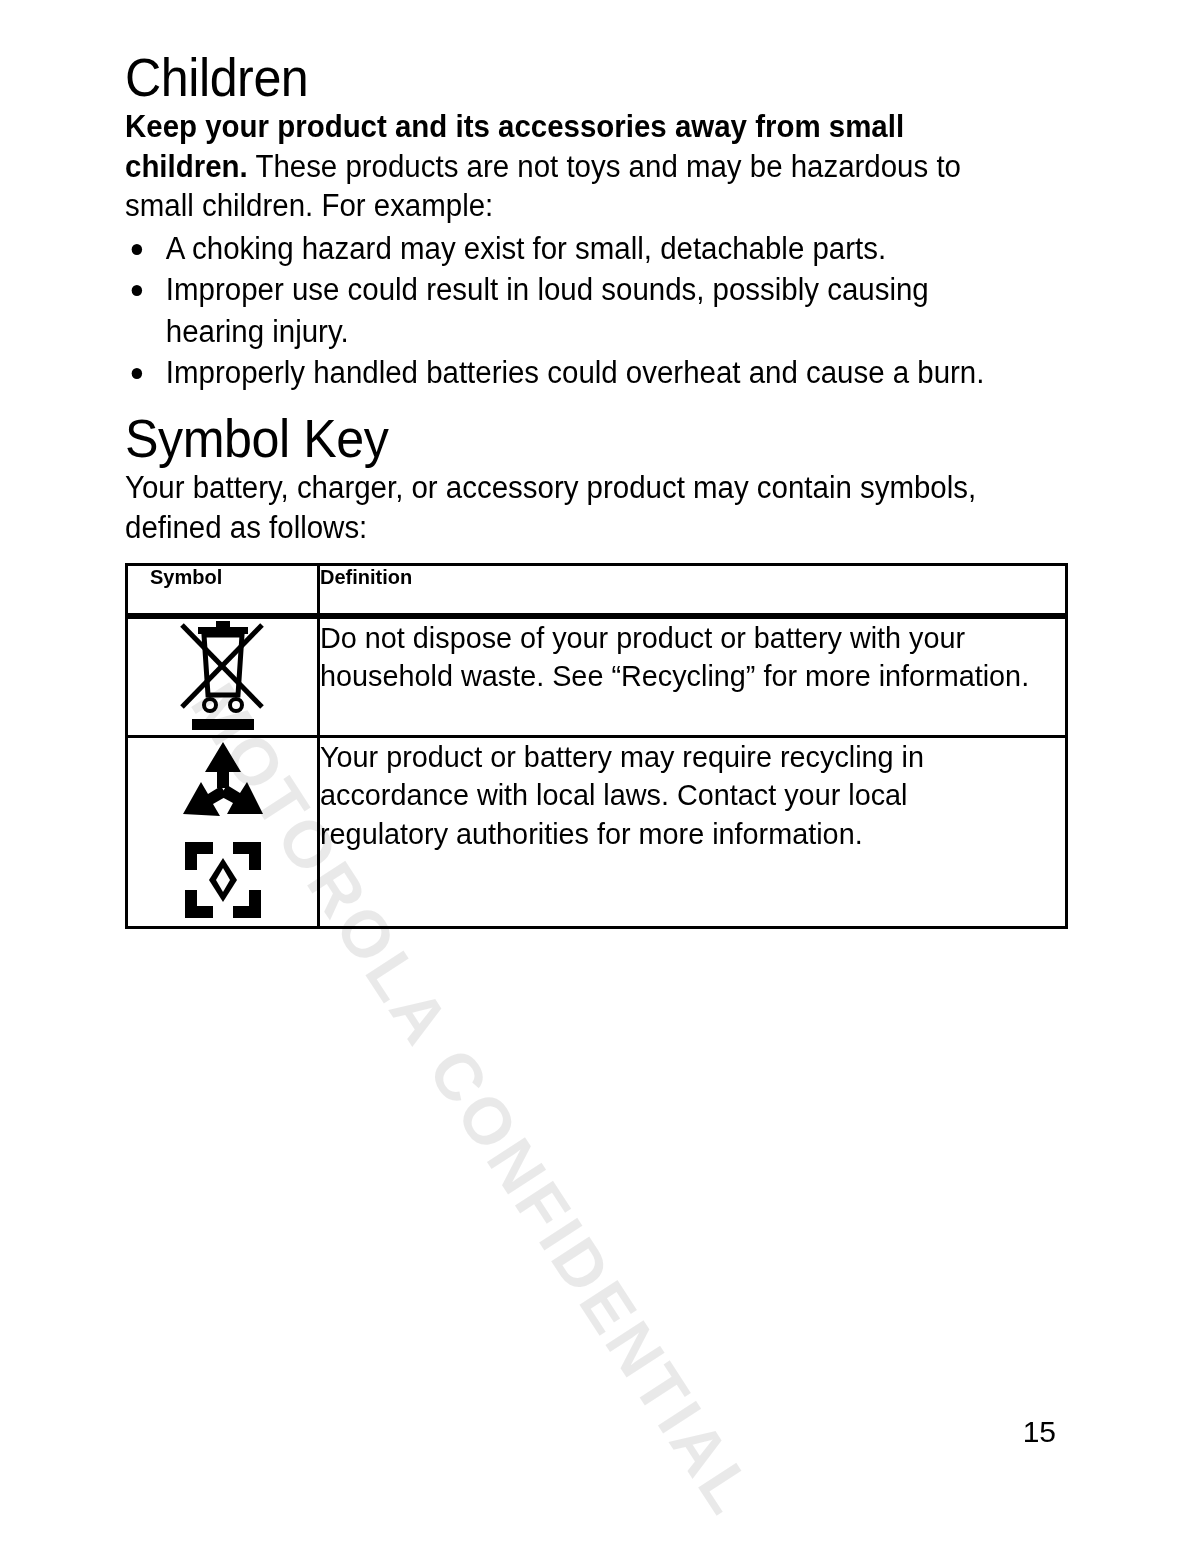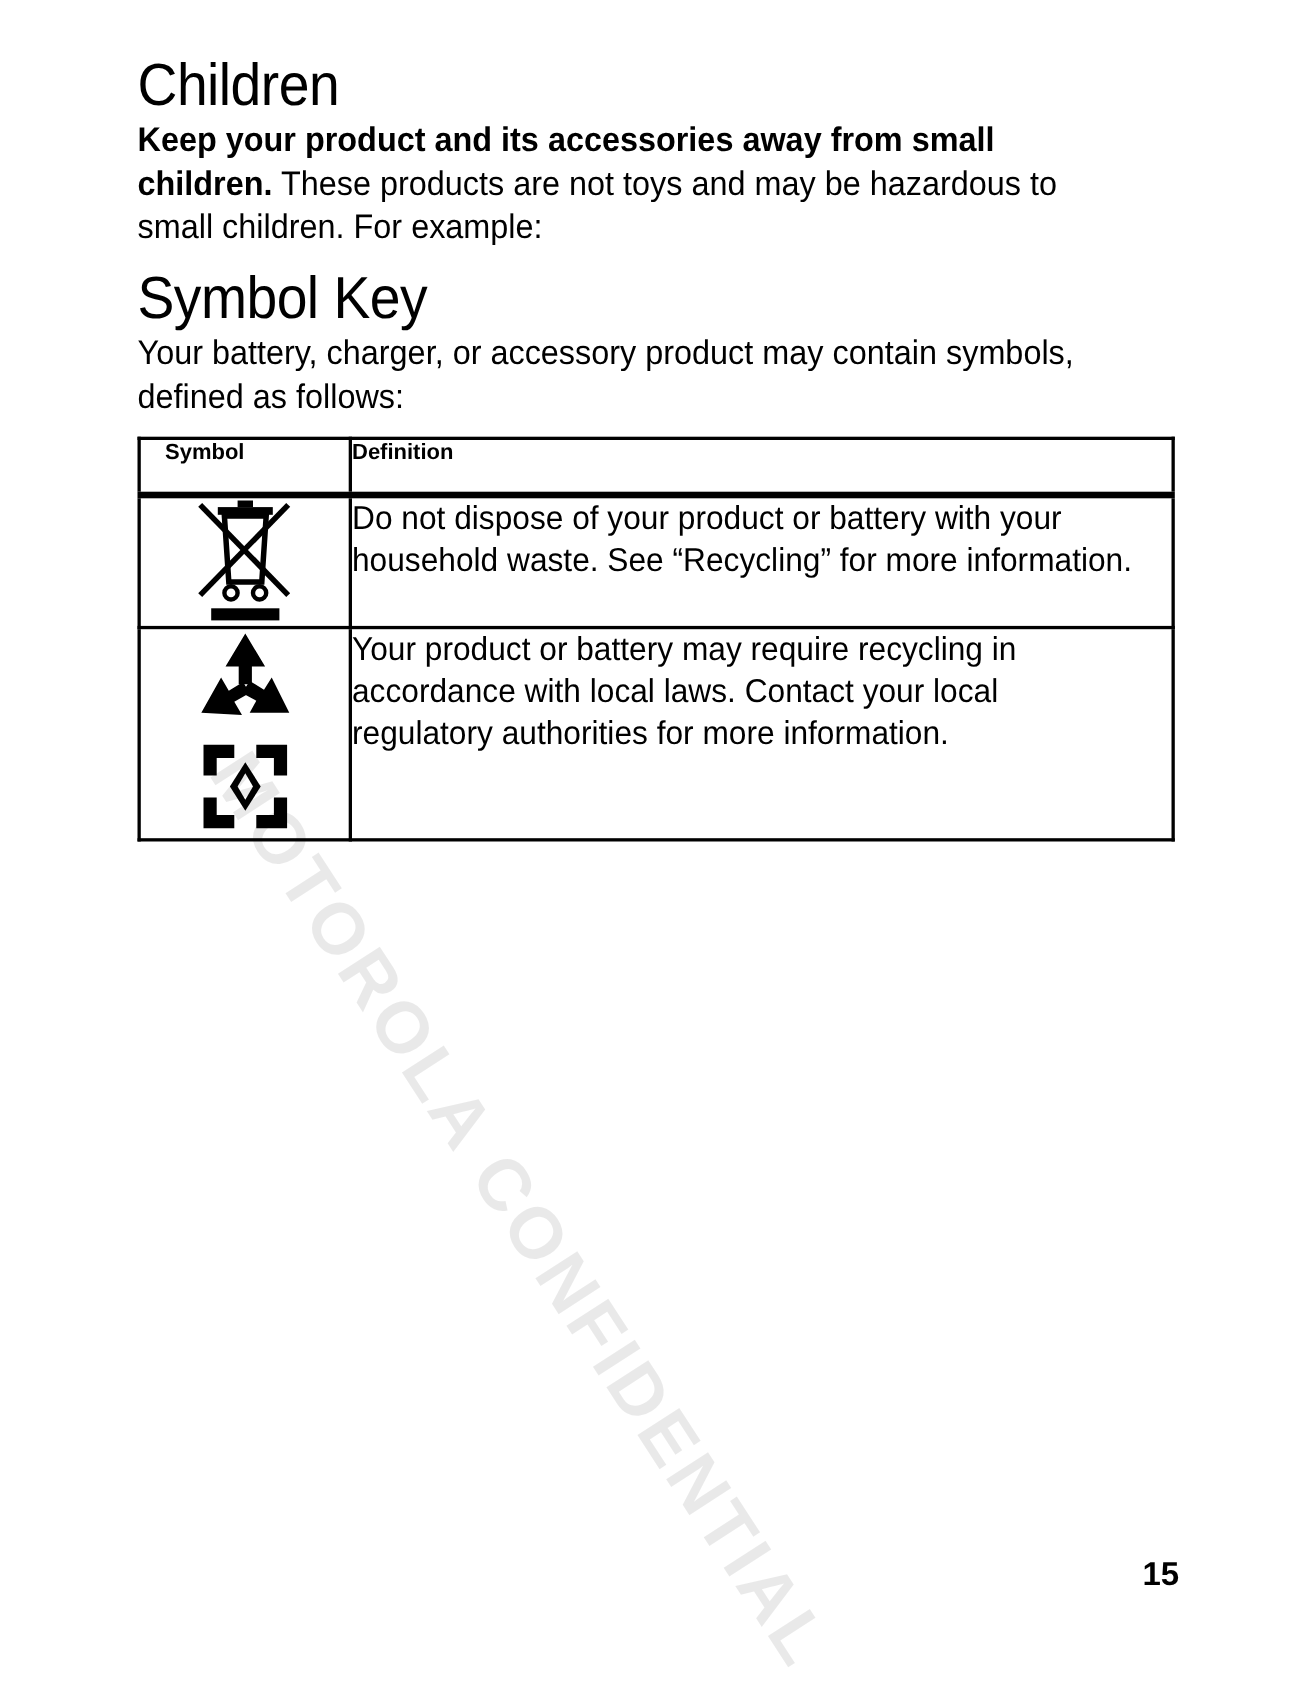--- a/index.html
+++ b/index.html
@@ -147,43 +147,48 @@
     display: flex;
     flex-direction: column;
     align-items: center;
     justify-content: flex-start;
     gap: 6px;
   }
 
   
   .pageno {
     position: absolute;
-    right: 118px;
+    right: 134px;
     top: 1415px;
     font-size: 30px;
-    font-weight: bold;
+    font-weight: normal;
   }
 </style>
 </head>
 <body>
 
 <div class="page">
 
   <div class="watermark">
     <span>MOTOROLA CONFIDENTIAL</span>
   </div>
 
   <div class="content">
 
     <h1 class="heading">Children</h1>
 
     <p class="para">
       <b>Keep your product and its accessories away from small children.</b><span> These products are not toys and may be hazardous to small children. For example:</span>
     </p>
 
+    <ul class="bullets">
+      <li>A choking hazard may exist for small, detachable parts.</li>
+      <li>Improper use could result in loud sounds, possibly causing hearing injury.</li>
+      <li>Improperly handled batteries could overheat and cause a burn.</li>
+    </ul>
 
     <h1 class="heading" style="margin-top:18px;">Symbol Key</h1>
 
     <p class="para intro">Your battery, charger, or accessory product may contain symbols, defined as follows:</p>
 
     <table class="symtable">
       <colgroup>
         <col class="col-sym">
         <col class="col-def">
       </colgroup>

